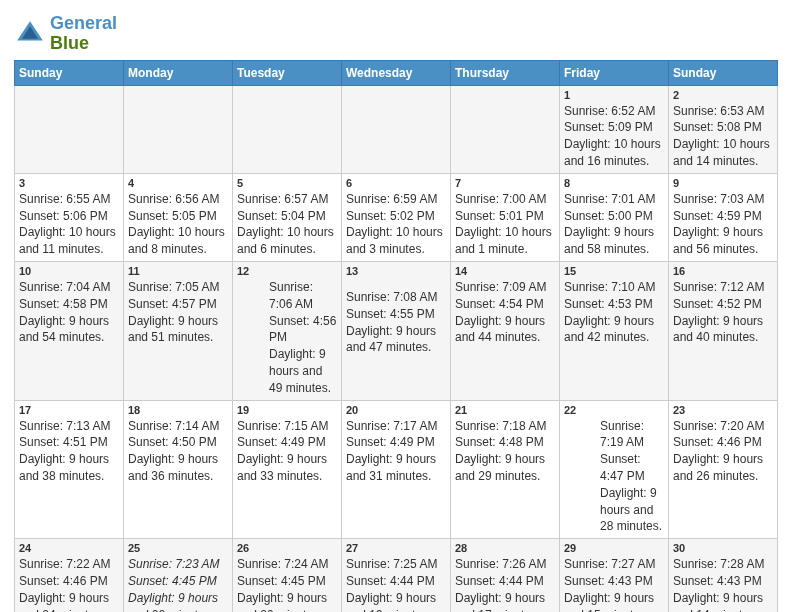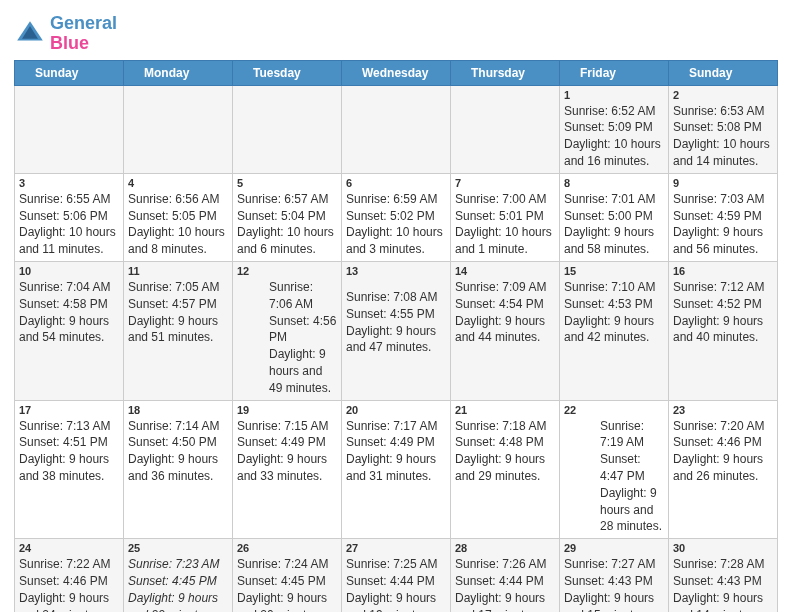--- a/index.html
+++ b/index.html
@@ -55,21 +55,21 @@
     table {
       width: 100%;
       border-collapse: collapse;
       table-layout: fixed;
     }
     thead tr th {
       background-color: #4a90c4;
       color: #fff;
       font-size: 12px;
       font-weight: bold;
-      padding: 5px 20px;
+      padding: 5px 4px;
       text-align: left;
       border: 1px solid #3a7ab0;
     }
     tbody tr td {
       border: 1px solid #ccc;
       vertical-align: top;
       padding: 3px 4px;
       font-size: 9.5px;
       color: #333;
       height: 82px;
@@ -97,21 +97,21 @@
 
 <div class="container">
   <div class="header-row">
     <div class="logo">
       <svg class="logo-icon" viewBox="0 0 40 40">
         <polygon points="20,4 36,28 4,28" fill="#4a90c4"></polygon>
         <polygon points="20,10 30,26 10,26" fill="#2a6090"></polygon>
       </svg>
       <div class="logo-text">
         <div><span>General</span></div>
-        <div style="color:#ec4899">Blue</div>
+        <div style="color:#4d7c0f">Blue</div>
       </div>
     </div>
     <div class="title-area">
       <div class="month-title"></div>
       <div class="subtitle"></div>
     </div>
   </div>
 
   <table>
     <thead>

